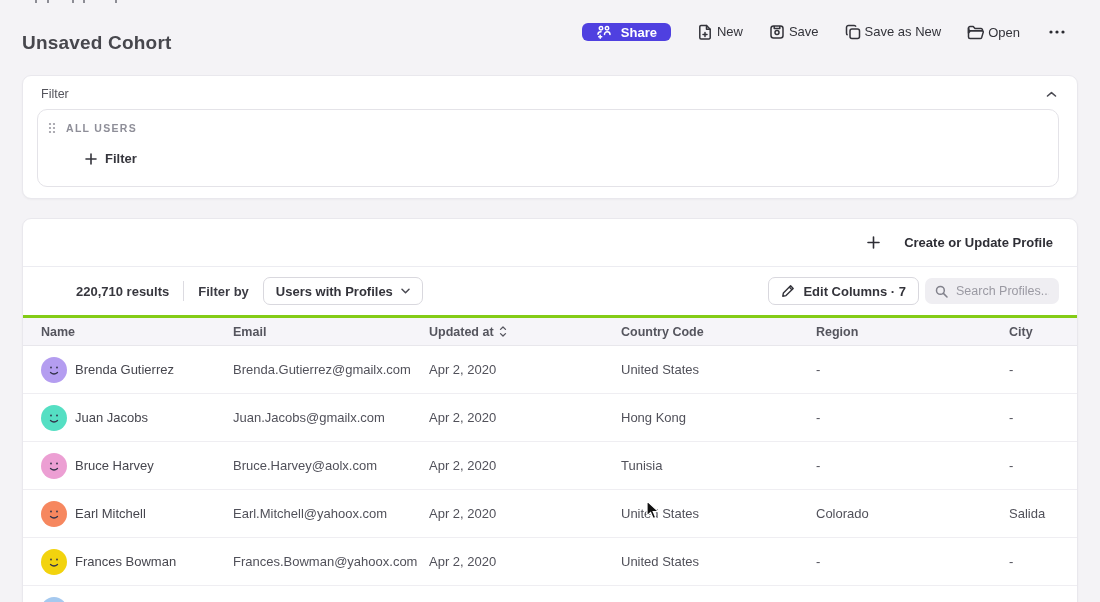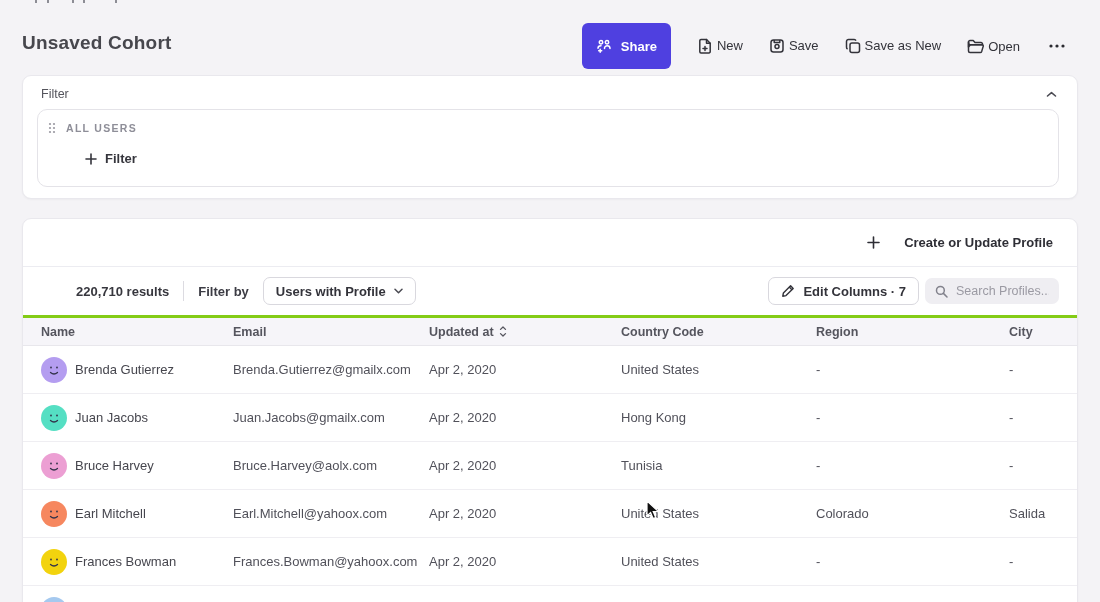--- a/index.html
+++ b/index.html
@@ -21,21 +21,21 @@
   }
 
   
   .actionbar {
     position:absolute; top:23px; right:32px;
     display:flex; align-items:center; gap:26px;
   }
   .btn-share {
     display:flex; align-items:center; gap:9px;
     background:var(--accent); color:#fff;
-    border:none; border-radius:6px; height:46px; padding:0 14px;
+    border:none; border-radius:6px; height:18px; padding:0 14px;
     font-family:inherit; font-size:13px; font-weight:700; cursor:pointer;
   }
   .ghost-btn {
     display:flex; align-items:flex-start; gap:4px;
     background:none; border:none; cursor:pointer;
     font-family:inherit; font-size:13px; font-weight:400; color:#33333a;
   }
   .more-btn { background:none; border:none; cursor:pointer; padding:2px; }
 
   
@@ -251,21 +251,21 @@
       </span>
       <span>Create or Update Profile</span>
     </button>
   </div>
 
   <div class="table-toolbar">
     <span class="results-count">220,710 results</span>
     <span class="vdivider"></span>
     <span class="filter-by-label">Filter by</span>
     <button class="pill-btn">
-      <span>Users with Profile</span>
+      <span>Users with Profiles</span>
       <span>
         <svg width="9" height="6" viewBox="0 0 9 6" fill="none" stroke="#4a4a52" stroke-width="1.5" stroke-linecap="round" stroke-linejoin="round">
           <path d="M1 1.3 4.5 4.7 8 1.3"></path>
         </svg>
       </span>
     </button>
 
     <div class="toolbar-right">
       <button class="pill-btn">
         <span>

